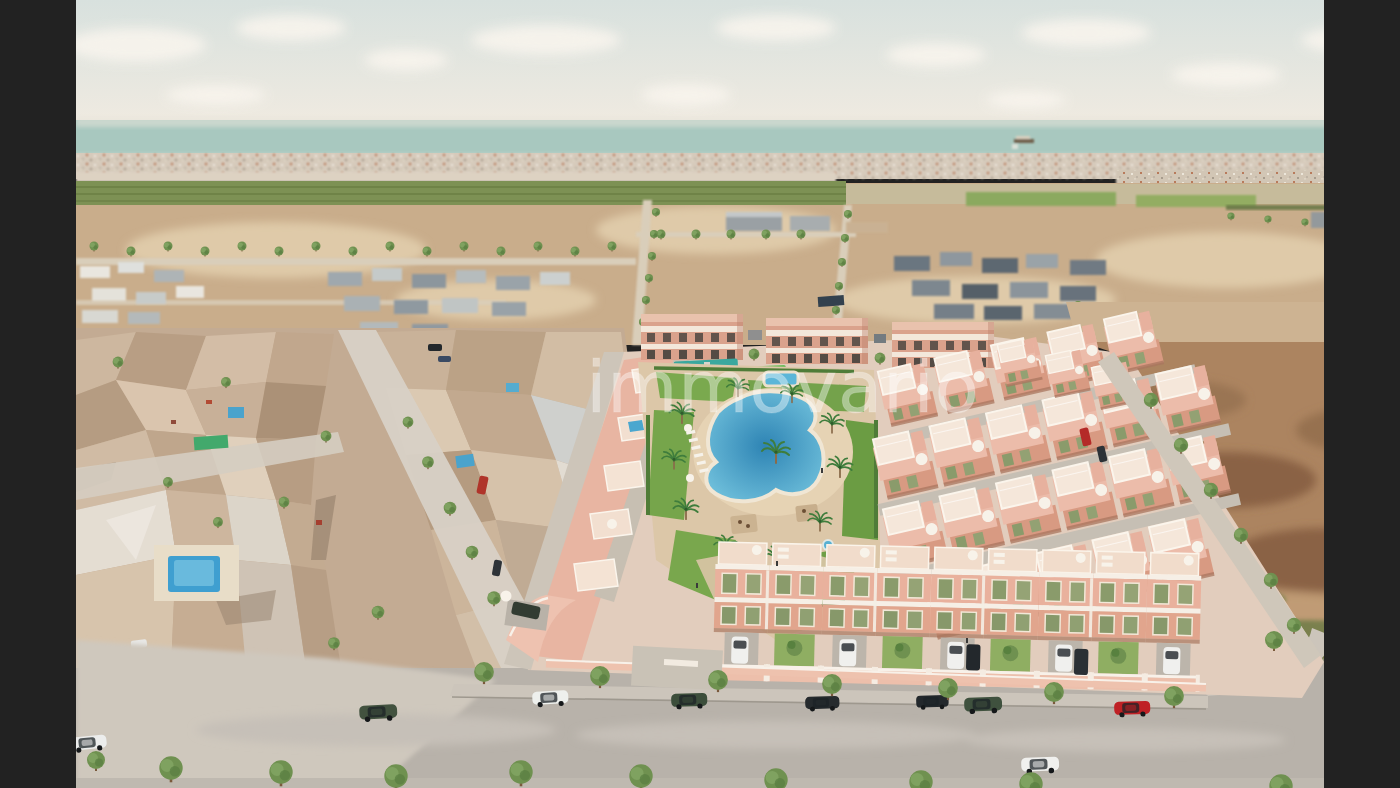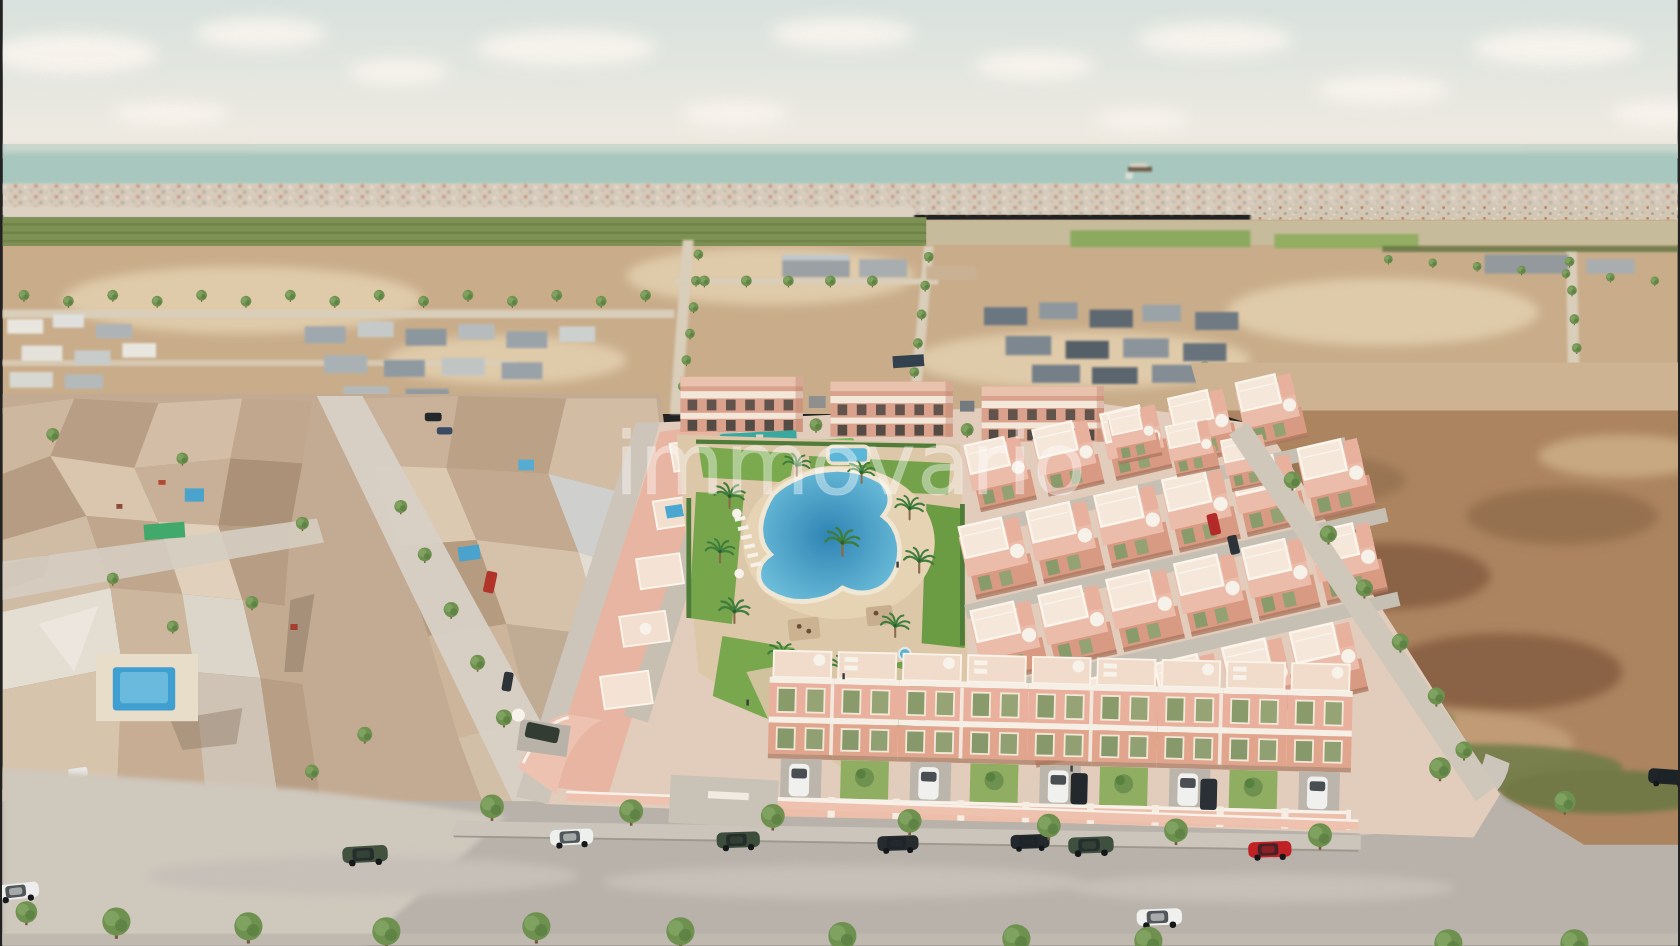--- a/index.html
+++ b/index.html
@@ -1,16 +1,16 @@
 <!DOCTYPE html>
 <html><head>
 <meta charset="utf-8">
 <style>
   html,body{margin:0;padding:0;background:#222;}
-  .stage{width:1396px;height:788px;position:relative;overflow:hidden;margin:0 auto;
+  .stage{width:1248px;height:788px;position:relative;overflow:hidden;margin:0 auto;
          font-family:"DejaVu Sans","Liberation Sans",sans-serif;}
   svg{display:block}
   text{user-select:none}
 </style>
 </head>
 <body>
 
 <div class="stage">
 <svg width="1400" height="788" viewBox="0 0 1400 788" xmlns="http://www.w3.org/2000/svg">
   <defs>

